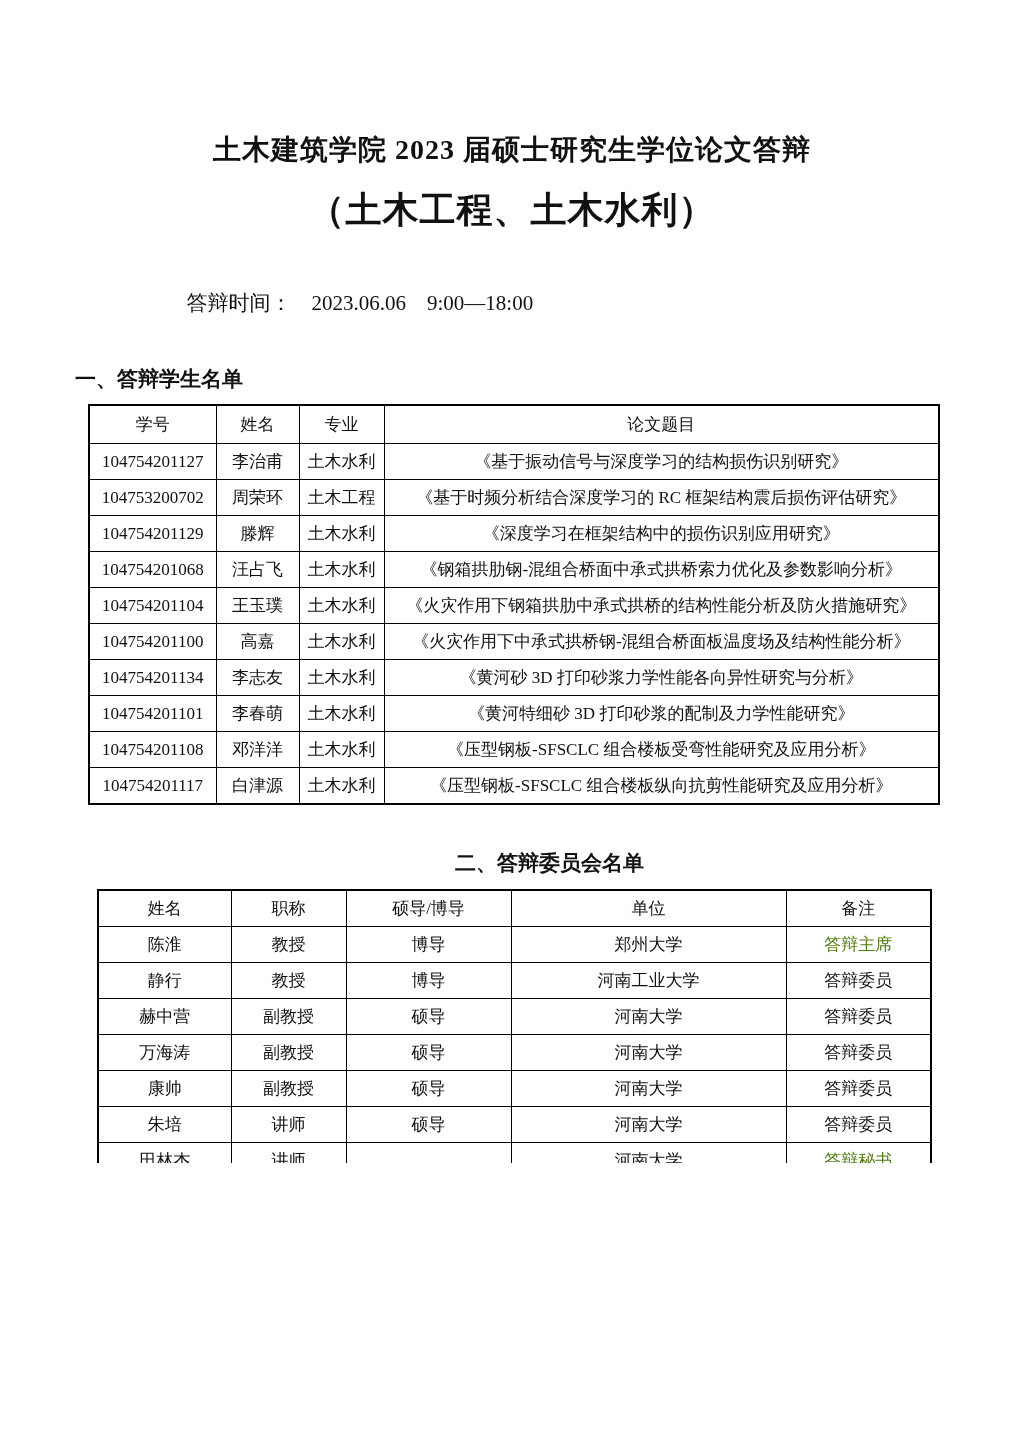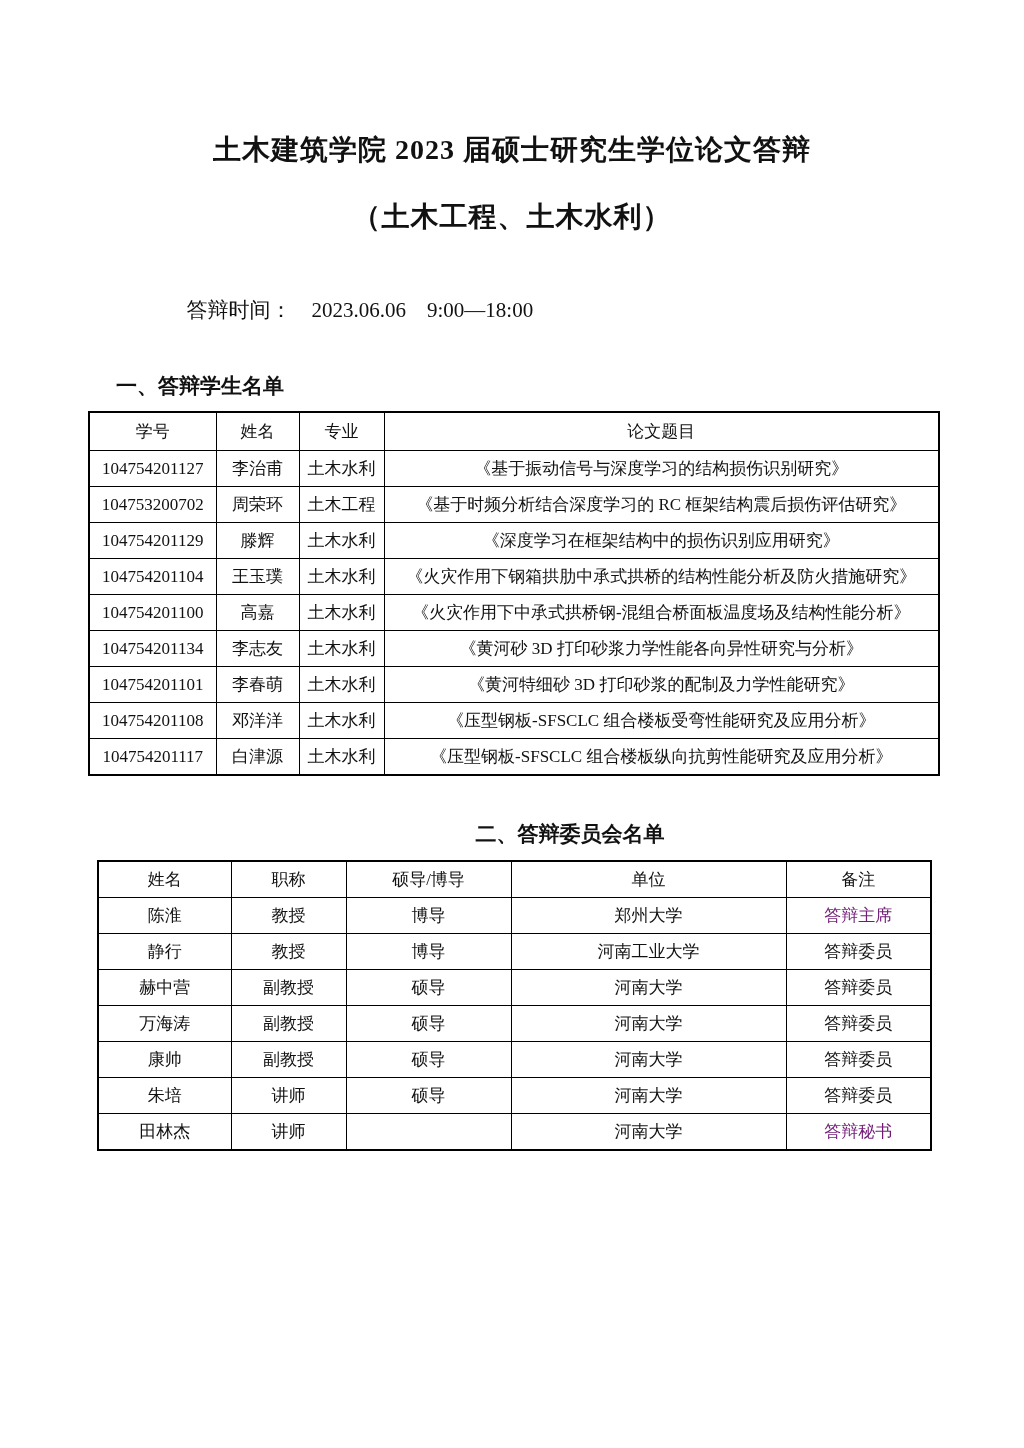--- a/index.html
+++ b/index.html
@@ -20,42 +20,42 @@
   }
   .doc-title {
     text-align: center;
     font-size: 28px;
     font-weight: bold;
     line-height: 34px;
     letter-spacing: 1px;
   }
   .doc-subtitle {
     text-align: center;
-    font-size: 28px;
+    font-size: 36px;
     font-weight: bold;
     line-height: 34px;
-    margin-top: 33px;
+    margin-top: 26px;
     letter-spacing: 1px;
   }
   .info-block {
     margin-left: 155px;
   }
   .info-line {
     font-size: 21px;
     line-height: 24px;
     white-space: pre;
   }
   .info-line.time { margin-top: 40px; }
   .info-line.place { margin-top: 29px; }
   .info-label {
     font-weight: normal;
     margin-right: 20px;
   }
   .section-heading {
-    margin-left: 116px;
+    margin-left: 75px;
     font-size: 21px;
     line-height: 24px;
     font-weight: bold;
   }
   .section-heading.first { margin-top: 28px; }
   .section-heading.second { margin-top: 46px; text-align: center; }
   table {
     border-collapse: collapse;
     table-layout: fixed;
     border: 2px solid #000000;
@@ -76,21 +76,21 @@
     height: 35px;
     text-align: center;
     vertical-align: middle;
     font-size: 17px;
     font-weight: normal;
     padding: 0 4px;
     overflow: hidden;
     white-space: nowrap;
   }
   .students-table th { height: 37px; }
-  .red-note { color: #701a75; }
+  .red-note { color: #4d7c0f; }
 </style>
 </head>
 <body>
 
 <div class="page">
 
   <div class="doc-title">土木建筑学院 2023 届硕士研究生学位论文答辩</div>
   <div class="doc-subtitle">（土木工程、土木水利）</div>
 
   <div class="info-block">
@@ -127,20 +127,26 @@
           <td>104753200702</td>
           <td>周荣环</td>
           <td>土木工程</td>
           <td>《基于时频分析结合深度学习的 RC 框架结构震后损伤评估研究》</td>
         </tr>
         <tr>
           <td>104754201129</td>
           <td>滕辉</td>
           <td>土木水利</td>
           <td>《深度学习在框架结构中的损伤识别应用研究》</td>
+        </tr>
+        <tr>
+          <td>104754201068</td>
+          <td>汪占飞</td>
+          <td>土木水利</td>
+          <td>《钢箱拱肋钢-混组合桥面中承式拱桥索力优化及参数影响分析》</td>
         </tr>
         <tr>
           <td>104754201104</td>
           <td>王玉璞</td>
           <td>土木水利</td>
           <td>《火灾作用下钢箱拱肋中承式拱桥的结构性能分析及防火措施研究》</td>
         </tr>
         <tr>
           <td>104754201100</td>
           <td>高嘉</td>

